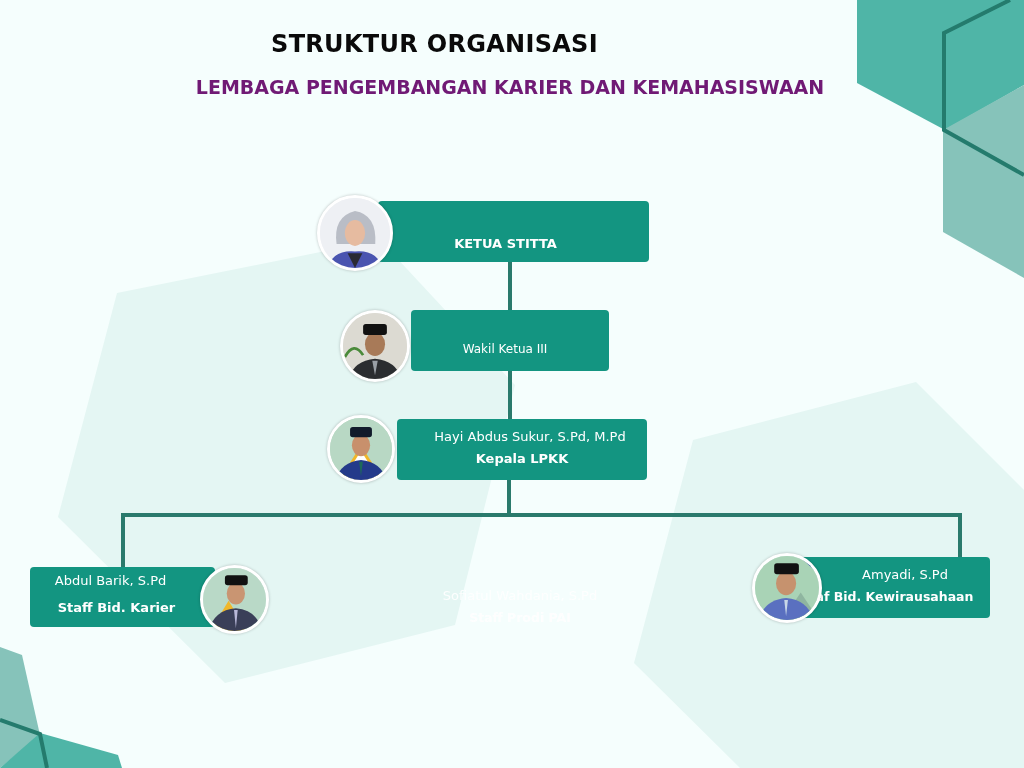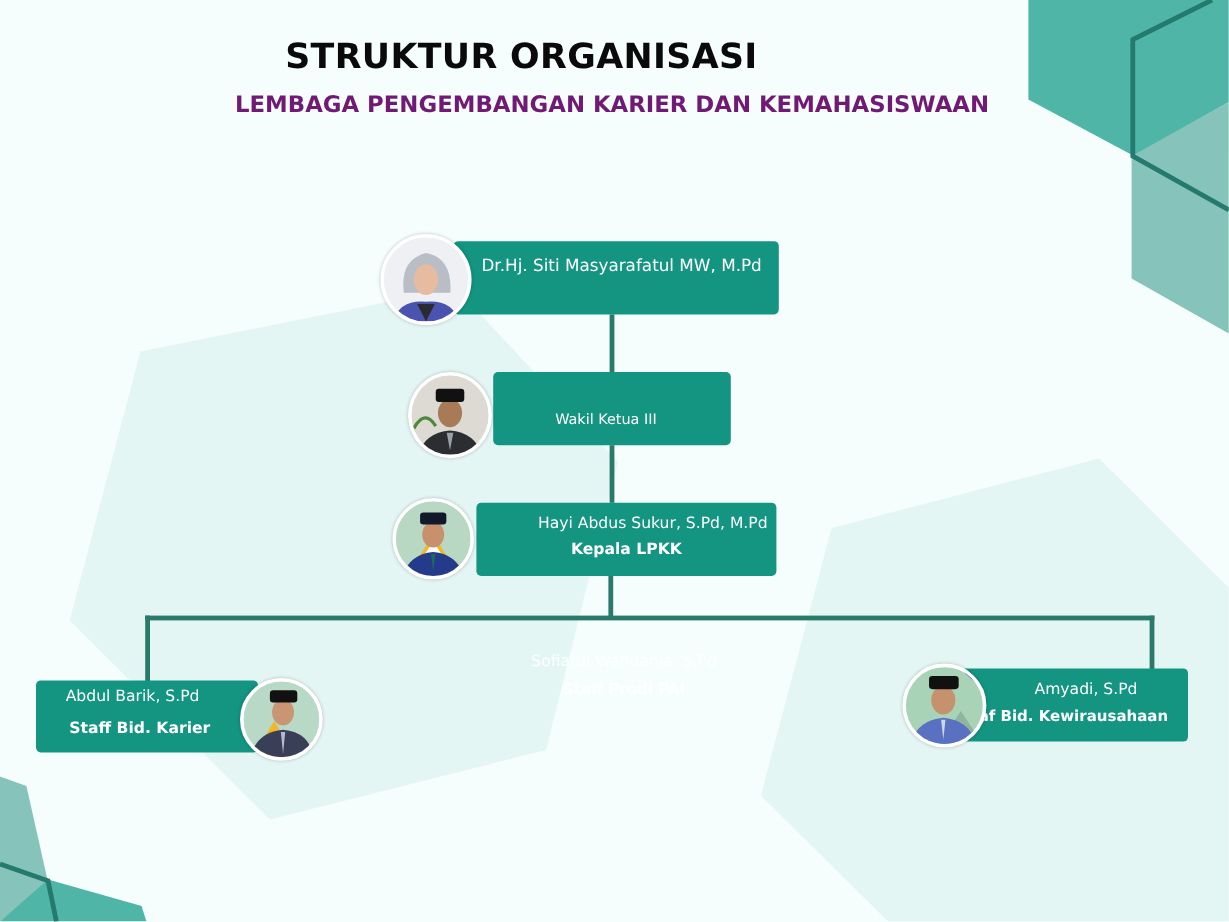--- a/index.html
+++ b/index.html
@@ -5,21 +5,21 @@
     * { margin: 0; padding: 0; box-sizing: border-box; }
     html, body { width: 1024px; height: 768px; overflow: hidden; }
     body {
       position: relative;
       background: #f5fefd;
       font-family: "Liberation Sans", sans-serif;
     }
     .bg-svg { position: absolute; left: 0; top: 0; width: 1024px; height: 768px; z-index: 0; }
     .title {
       position: absolute; left: 0; top: 30px; width: 869px; text-align: center;
-      font-family: "DejaVu Sans", sans-serif; font-weight: bold; font-size: 29px;
+      font-family: "DejaVu Sans", sans-serif; font-weight: bold; font-size: 24px;
       color: #0a0a0a; letter-spacing: 0.3px; z-index: 2;
     }
     .subtitle {
       position: absolute; left: 0; top: 76px; width: 1020px; text-align: center;
       font-family: "DejaVu Sans", sans-serif; font-weight: bold; font-size: 19px;
       color: #701a75; z-index: 2;
     }
     .line { position: absolute; background: #2a7a6c; z-index: 1; }
     .box {
       position: absolute; background: #139581; border-radius: 4px; color: #ffffff;
@@ -53,21 +53,21 @@
 <div class="subtitle">LEMBAGA PENGEMBANGAN KARIER DAN KEMAHASISWAAN</div>
 
 <div class="line" style="left:508px; top:262px; width:4px; height:48px;"></div>
 <div class="line" style="left:508px; top:371px; width:4px; height:48px;"></div>
 <div class="line" style="left:507px; top:480px; width:4px; height:36px;"></div>
 <div class="line" style="left:121px; top:513px; width:841px; height:4px;"></div>
 <div class="line" style="left:121px; top:513px; width:4px; height:55px;"></div>
 <div class="line" style="left:958px; top:513px; width:4px; height:45px;"></div>
 
 <div class="box" style="left:378px; top:201px; width:271px; height:61px;">
-  <div class="name" style="top:13px; left:10px; width:260px;">Dr.Hj. Siti Masyarafatul MW, M.Pd</div>
+  <div class="role" style="top:35px; left:-8px;">KETUA STITTA</div>
 </div>
 <div class="avatar" style="left:317px; top:195px; width:76px; height:76px; background:#eef0f4;">
   <svg viewBox="0 0 76 76">
     <rect width="76" height="76" fill="#eef0f4"></rect>
     <path d="M18 50 Q14 20 38 14 Q62 18 60 50 Z" fill="#b9bdc6"></path>
     <ellipse cx="38" cy="38" rx="11" ry="14" fill="#e6bba0"></ellipse>
     <path d="M8 76 Q14 56 38 58 Q62 56 68 76 Z" fill="#4a54b0"></path>
     <path d="M30 60 L38 76 L46 60 Z" fill="#2a2a33"></path>
   </svg>
 </div>
@@ -80,21 +80,21 @@
     <rect width="70" height="72" fill="#dcdad2"></rect>
     <path d="M2 48 Q12 30 22 46" fill="none" stroke="#4a8a3a" stroke-width="3"></path>
     <ellipse cx="35" cy="34" rx="11" ry="13" fill="#a87a58"></ellipse>
     <rect x="22" y="12" width="26" height="12" rx="3" fill="#111111"></rect>
     <path d="M6 72 Q12 52 35 50 Q58 52 64 72 Z" fill="#2b2d30"></path>
     <path d="M32 52 L35 68 L38 52 Z" fill="#9aa0a6"></path>
   </svg>
 </div>
 
 <div class="box" style="left:397px; top:419px; width:250px; height:61px;">
-  <div class="name" style="top:10px; left:22px; font-size:13px;">Hayi Abdus Sukur, S.Pd, M.Pd</div>
+  <div class="name" style="top:10px; left:8px; font-size:13px;">Hayi Abdus Sukur, S.Pd, M.Pd</div>
   <div class="role" style="top:32px; font-size:13px;">Kepala LPKK</div>
 </div>
 <div class="avatar" style="left:327px; top:415px; width:68px; height:68px; background:#b8d8c4;">
   <svg viewBox="0 0 68 68">
     <rect width="68" height="68" fill="#b8d8c4"></rect>
     <path d="M10 68 L34 30 L58 68 Z" fill="#f0b72a"></path>
     <path d="M14 68 L34 36 L54 68 Z" fill="#ffffff"></path>
     <ellipse cx="34" cy="30" rx="10" ry="12" fill="#c8906c"></ellipse>
     <rect x="22" y="10" width="24" height="11" rx="3" fill="#111a2a"></rect>
     <path d="M6 68 Q12 48 34 46 Q56 48 62 68 Z" fill="#243a8a"></path>
@@ -110,21 +110,21 @@
   <svg viewBox="0 0 69 69">
     <rect width="69" height="69" fill="#b9d9c7"></rect>
     <path d="M8 69 L28 36 L48 69 Z" fill="#f0b72a"></path>
     <ellipse cx="36" cy="28" rx="10" ry="12" fill="#c99572"></ellipse>
     <rect x="24" y="8" width="25" height="11" rx="3" fill="#111111"></rect>
     <path d="M6 69 Q12 46 36 44 Q60 46 64 69 Z" fill="#3a3f58"></path>
     <path d="M34 46 L36 66 L38 46 Z" fill="#b8b8d8"></path>
   </svg>
 </div>
 
-<div class="ghost" style="left:430px; top:544px; width:180px;">
+<div class="ghost" style="left:430px; top:588px; width:180px;">
   <div style="font-size:13px;">Sofiatul Wahdania, S.Pd</div>
   <div style="font-size:12.5px; font-weight:bold; margin-top:7px;">Staff Prodi PAI</div>
 </div>
 
 <div class="box" style="left:800px; top:557px; width:190px; height:61px;">
   <div class="name" style="top:10px; font-size:13px; left:10px;">Amyadi, S.Pd</div>
   <div class="role" style="top:32px; font-size:12.5px; left:-8px;">Staf Bid. Kewirausahaan</div>
 </div>
 <div class="avatar" style="left:752px; top:553px; width:70px; height:70px;">
   <svg viewBox="0 0 70 70">

